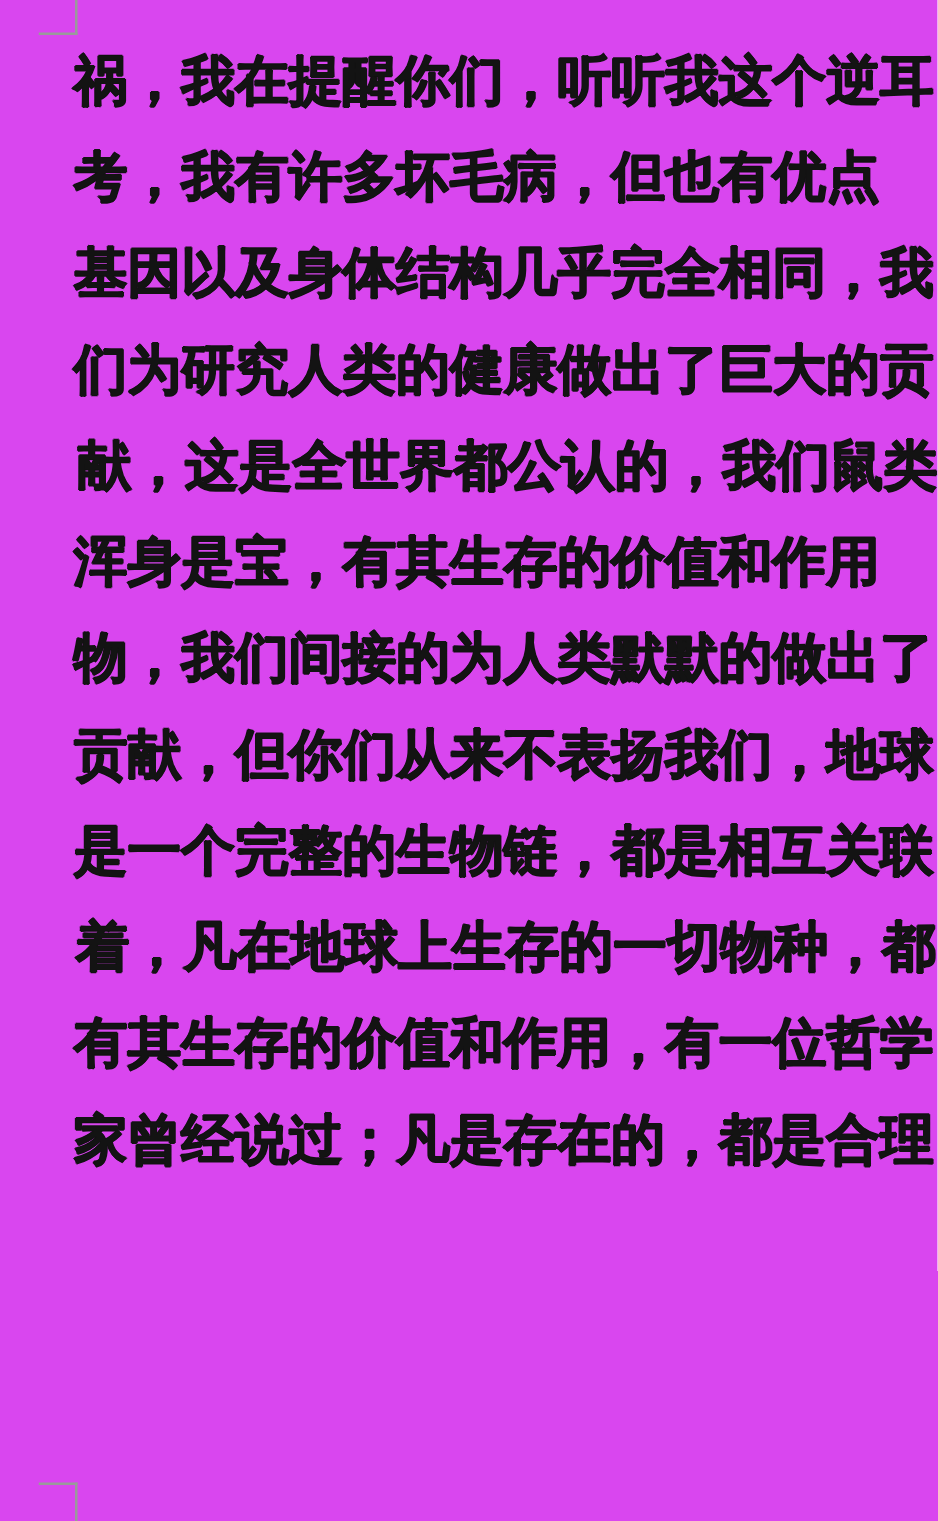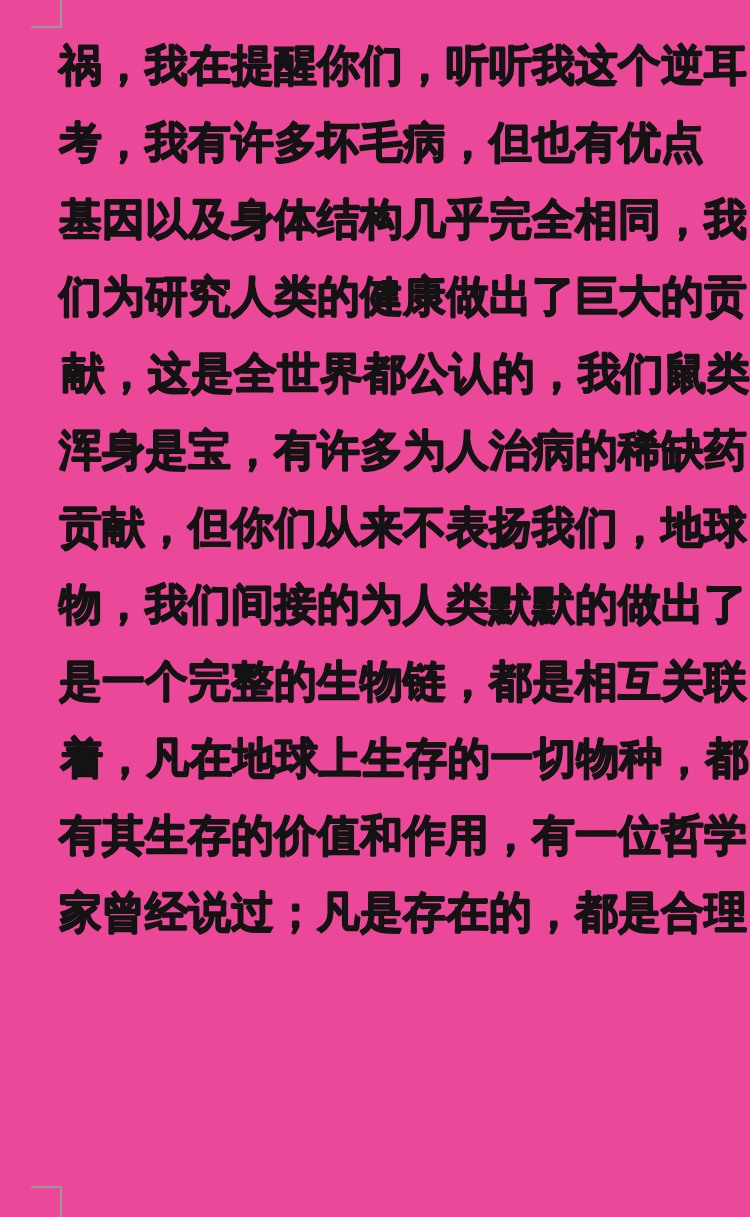--- a/index.html
+++ b/index.html
@@ -59,33 +59,33 @@
     text-shadow:
       0.8px 0 currentColor,
       -0.8px 0 currentColor,
       0 0.8px currentColor,
       0 -0.8px currentColor;
   }
 </style>
 </head>
 <body>
 
-<div class="document-page" style="background: #ec4899;">
+<div class="document-page" style="background: #d946ef;">
 
   <div class="corner-mark top" style="border-color: rgb(154, 154, 154);"></div>
 
   <div class="text-block">
       <div class="text-line" style="color: rgb(19, 19, 19);">祸，我在提醒你们，听听我这个逆耳</div>
       <div class="text-line" style="color: rgb(19, 19, 19);">考，我有许多坏毛病，但也有优点</div>
       <div class="text-line" style="color: rgb(19, 19, 19);">基因以及身体结构几乎完全相同，我</div>
       <div class="text-line" style="color: rgb(19, 19, 19);">们为研究人类的健康做出了巨大的贡</div>
       <div class="text-line" style="color: rgb(19, 19, 19); text-align: right;">献，这是全世界都公认的，我们鼠类</div>
-      <div class="text-line" style="color: rgb(19, 19, 19);">浑身是宝，有许多为人治病的稀缺药</div>
+      <div class="text-line" style="color: rgb(19, 19, 19);">浑身是宝，有其生存的价值和作用</div>
+      <div class="text-line" style="color: rgb(19, 19, 19);">物，我们间接的为人类默默的做出了</div>
       <div class="text-line" style="color: rgb(19, 19, 19);">贡献，但你们从来不表扬我们，地球</div>
-      <div class="text-line" style="color: rgb(19, 19, 19);">物，我们间接的为人类默默的做出了</div>
       <div class="text-line" style="color: rgb(19, 19, 19);">是一个完整的生物链，都是相互关联</div>
       <div class="text-line" style="color: rgb(19, 19, 19); text-align: center;">着，凡在地球上生存的一切物种，都</div>
       <div class="text-line" style="color: rgb(19, 19, 19);">有其生存的价值和作用，有一位哲学</div>
       <div class="text-line" style="color: rgb(19, 19, 19);">家曾经说过；凡是存在的，都是合理</div>
     </div>
 
   <div class="corner-mark bottom" style="border-color: rgb(154, 154, 154);"></div>
 
 </div>
 

